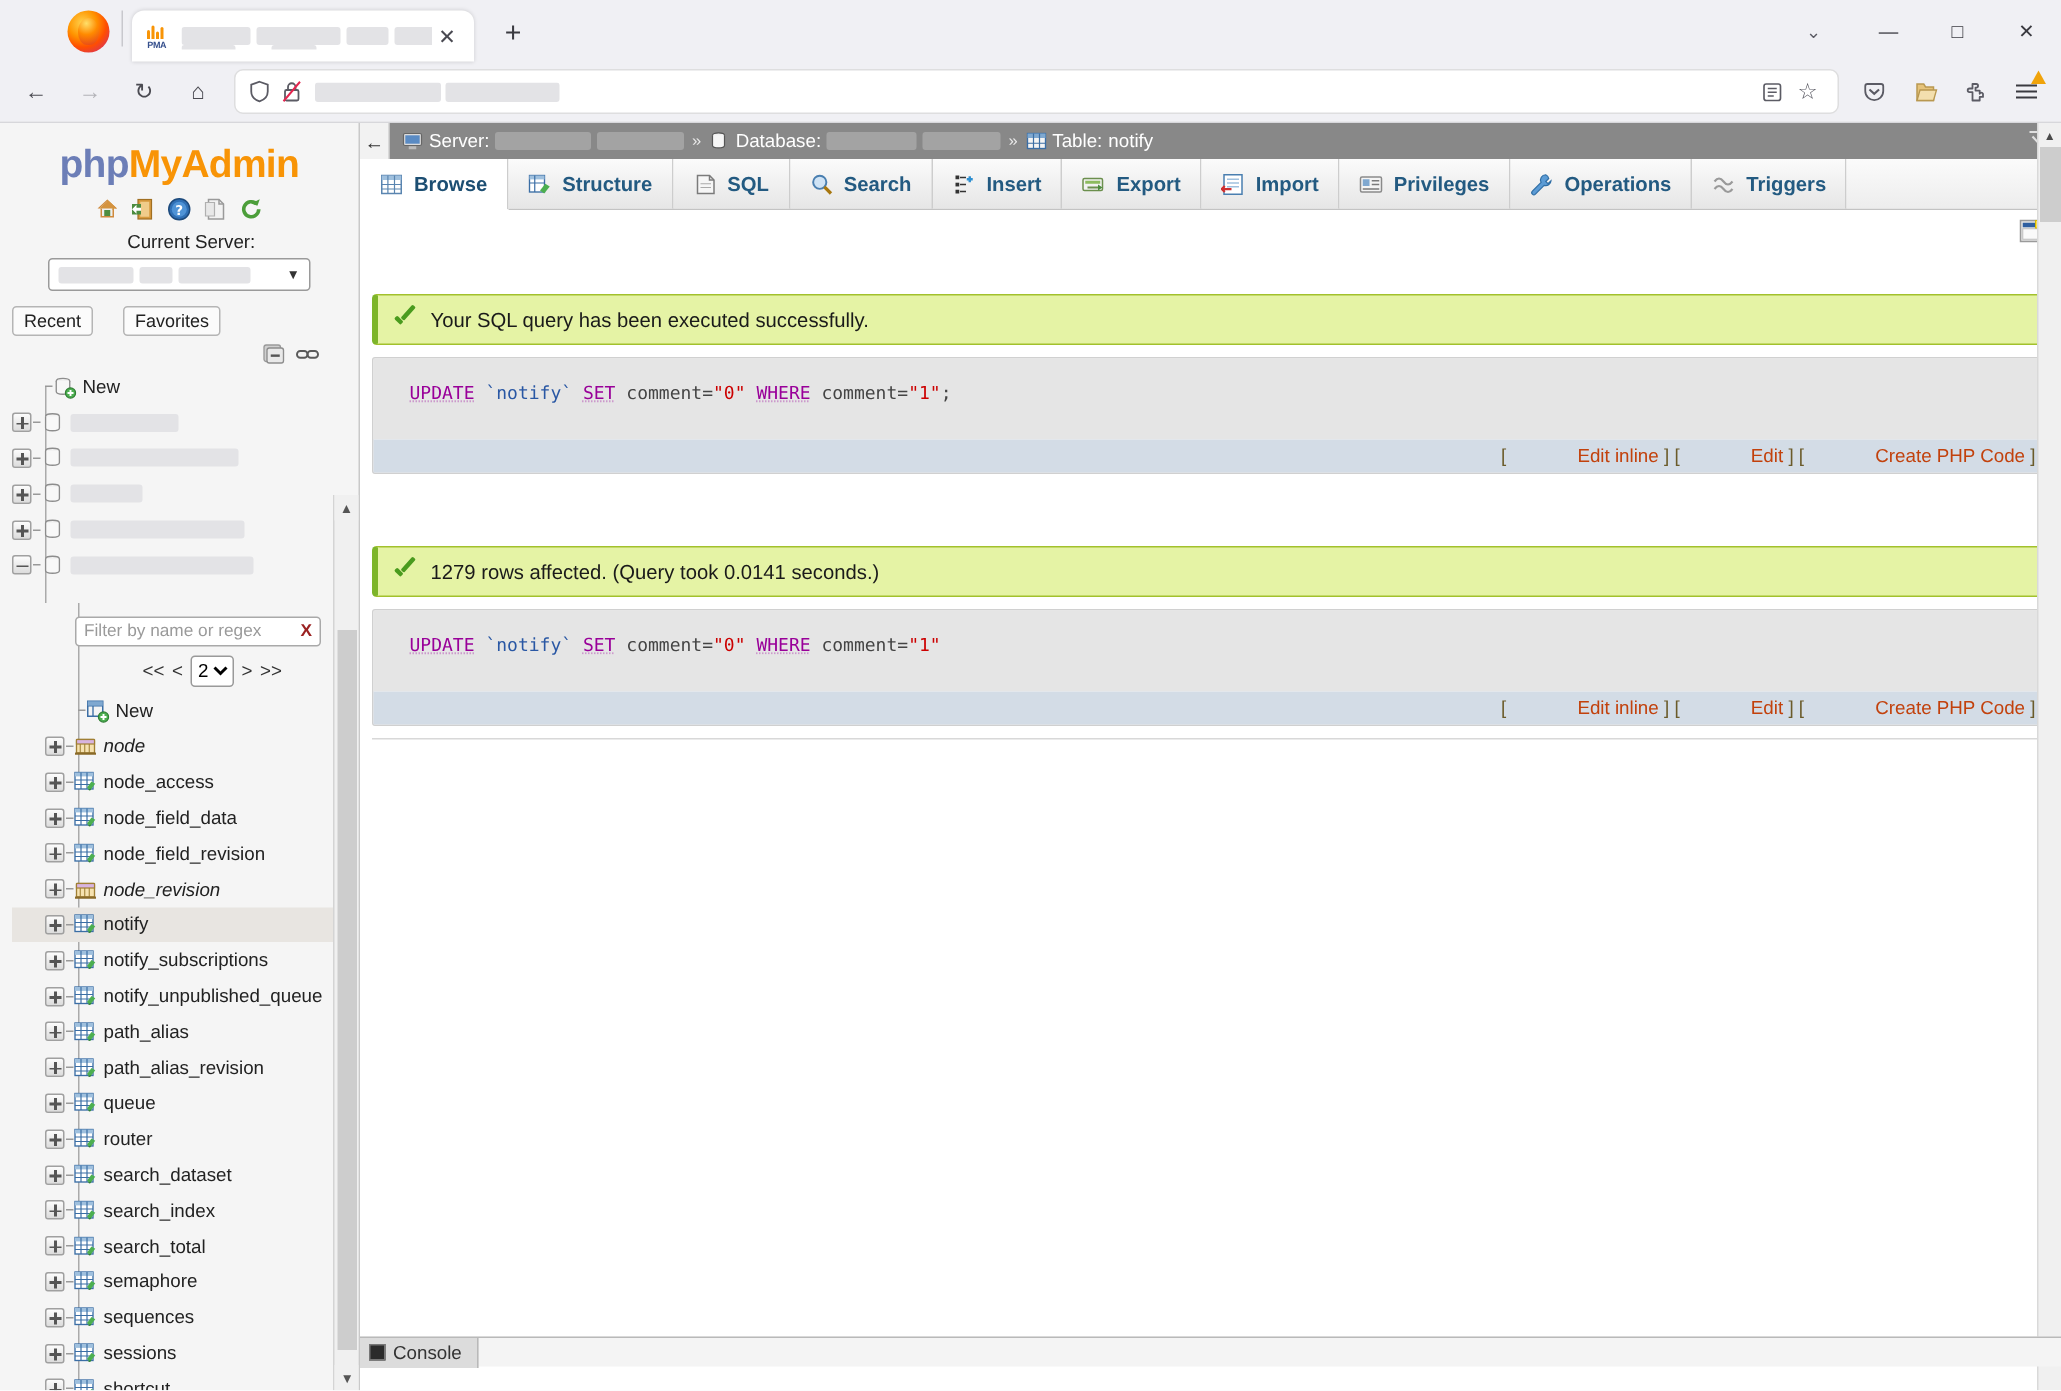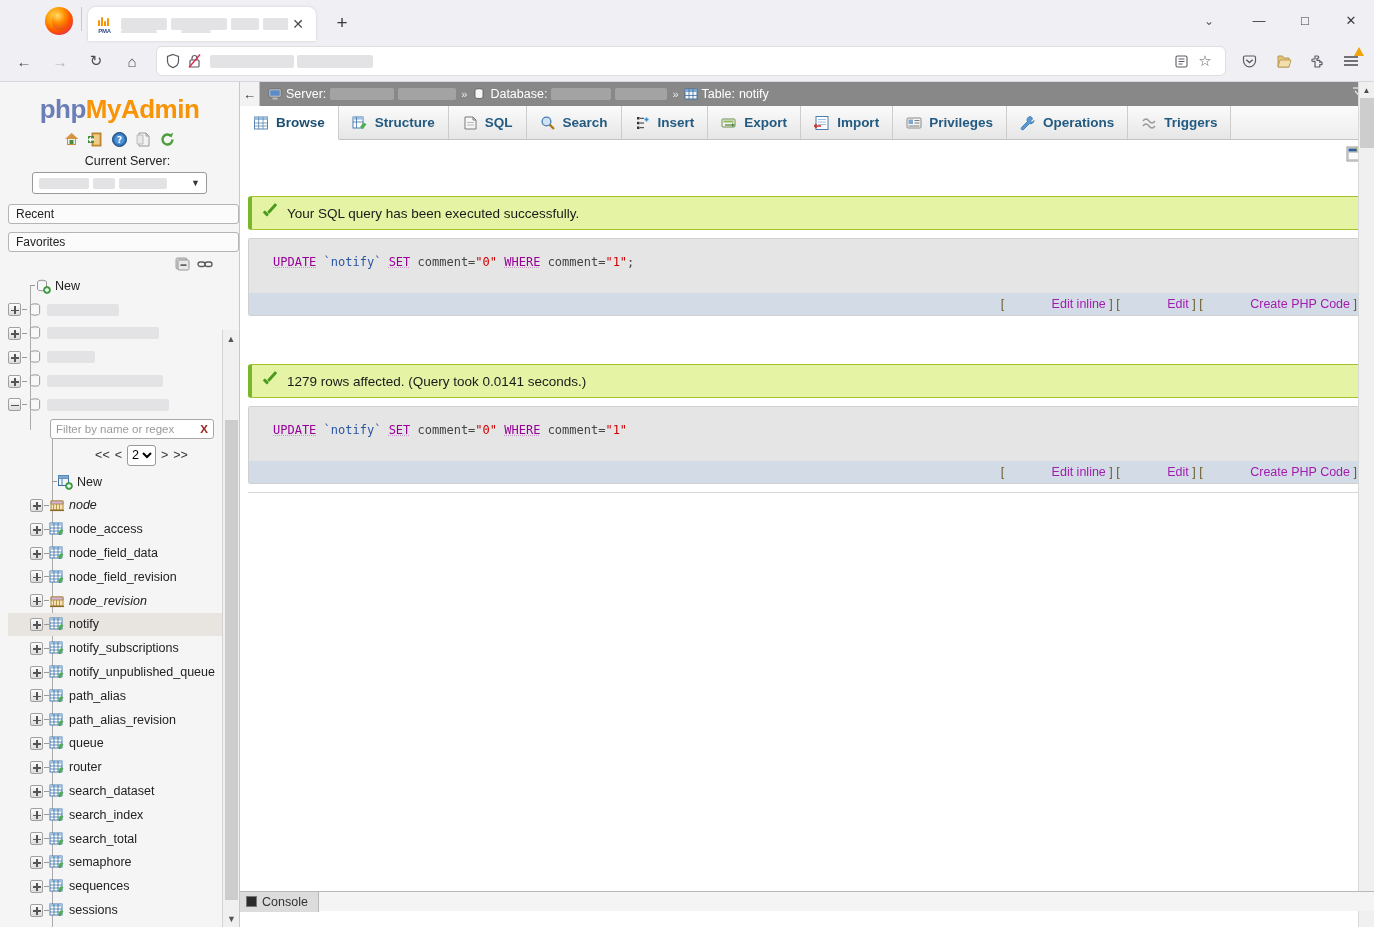--- a/index.html
+++ b/index.html
@@ -114,21 +114,21 @@
   #navicons { display:flex; justify-content:center; gap:7px; padding: 2px 0 4px 0; }
   .nav-ico { width:17px; height:17px; position:relative; display:block; }
   #cur-server-lbl { text-align:center; font-size:12.5px; color:#222; padding: 2px 0 4px 16px; }
   #server-select {
     width:175px; height:22px; margin: 0 auto; display:flex; align-items:center;
     border:1px solid #9a9a9a; border-radius:3px; background:#ffffff; padding: 0 6px;
     position:relative;
   }
   #server-select .blur-bar { height:11px; }
   #server-select .chev { position:absolute; right:6px; color:#333; font-size:9px; }
-  #recfav { display:flex; gap:8px; padding: 10px 0 0 8px; flex-direction: column; }
+  #recfav { display:flex; gap:20px; padding: 10px 0 0 8px; }
   .pillbtn {
     border:1px solid #b5b5b5; background:#fbfbfb; border-radius:3px;
     font-size:12px; color:#222; padding: 2px 7px;
   }
   #tree-tools { display:flex; justify-content:flex-end; gap:6px; padding: 4px 26px 2px 0; }
   .tool-ico { width:16px; height:16px; position:relative; }
 
   #tree {
     flex:1; overflow:hidden; position:relative; font-size:12.5px; color:#222;
     padding-left: 8px;
@@ -150,21 +150,21 @@
   .tnode .lbl { white-space:nowrap; }
   .tnode .lbl.em { font-style:italic; }
   .tnode .blur-bar { height:12px; }
 
   
   .guide { position:absolute; width:1px; background:#aaa; left:30px; }
 
   #filterrow { padding: 2px 0 0 42px; }
   #filterbox {
     width:164px; height:20px; border:1px solid #a9a9a9; border-radius:3px; background:#fff;
-    display:flex; align-items:center; padding: 0 5px; position:relative;
+    display:flex; align-items:center; padding: 0 5px; position:relative;margin-top:20px;
   }
   #filterbox .ph { color:#9a9a9a; font-size:11.5px; }
   #filterbox .xx { position:absolute; right:5px; color:#9b2222; font-weight:bold; font-size:11.5px; }
   #pager { display:flex; align-items:center; justify-content:center; gap:5px; padding: 6px 0 4px 36px; font-size:12.5px; color:#333; }
   #pager select {
     font-size:12.5px; height:21px; border:1px solid #9a9a9a; border-radius:3px; background:#fff;
     font-family:"Liberation Sans", sans-serif;
   }
 
   
@@ -229,21 +229,21 @@
     background:#e5e5e5; padding: 16px 24px 24px 24px;
     font-family:"DejaVu Sans Mono", monospace; font-size:12px; white-space:pre;
   }
   .sql-kw { color:#990099; text-decoration: underline; text-decoration-style: dotted; text-decoration-color:#cc99cc; }
   .sql-tbl { color:#2957a4; }
   .sql-str { color:#cc0000; }
   .sql-punc { color:#444; }
   .sqlactions {
     background:#d3dce6; padding: 4px 8px; text-align:right; font-size:12.5px; color:#555;
   }
-  .sqlactions a { color:#a21caf; text-decoration:none;padding-left:44px; }
+  .sqlactions a { color:#c2410c; text-decoration:none;padding-left:44px; }
   .sqlactions .brk { color:#6b5b2a; }
 
   #bookmark-ico {
     position:absolute; right:10px; top:6px; width:18px; height:16px;
   }
   #content-hr { height:1px; background:#d8d8d8; margin: 4px 0 0 0; }
 
   
   #main-scroll {
     position:absolute; right:0; top:0; bottom:0; width:16px; background:#f0f0f0; border-left:1px solid #d9d9d9;

